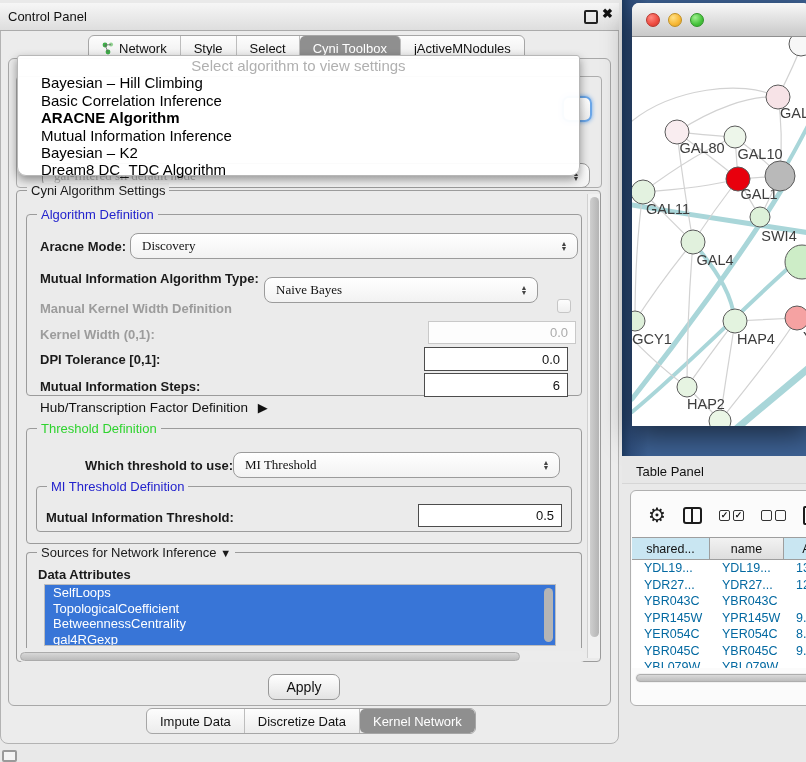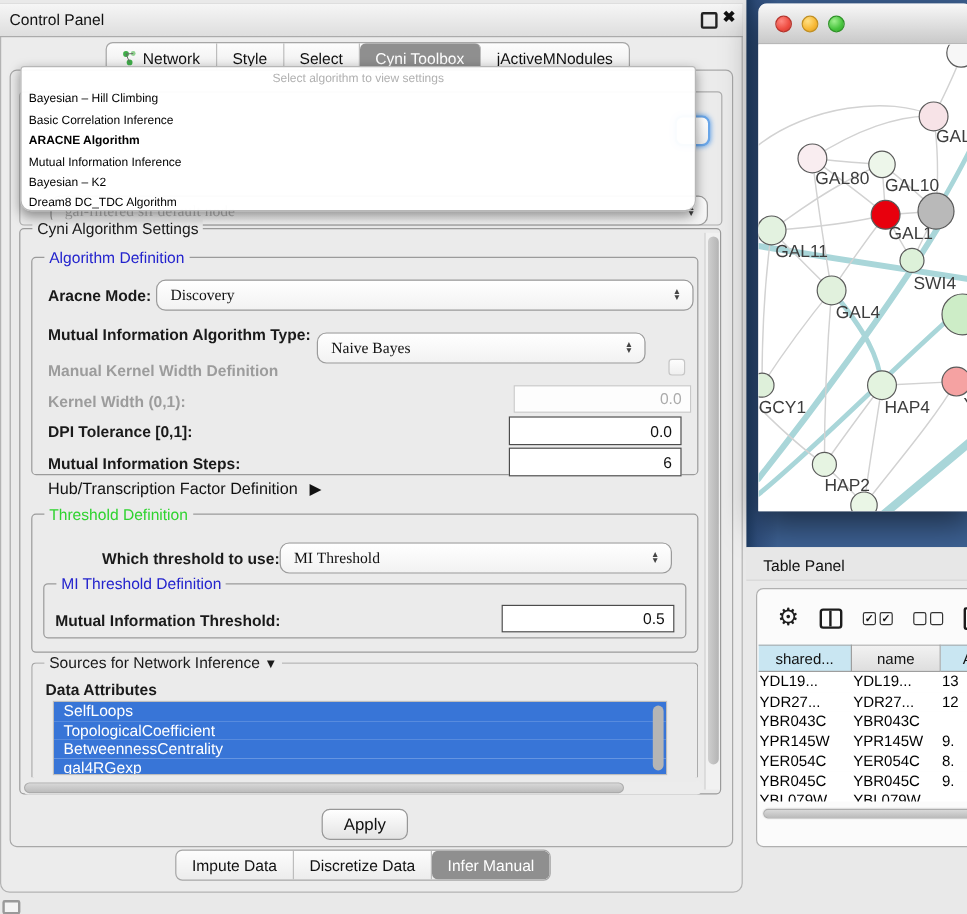--- a/index.html
+++ b/index.html
@@ -49,23 +49,23 @@
       display:flex;align-items:center;font-size:13px;color:#111;box-sizing:border-box;
       padding-left:11px;}
   .combo .val{flex:1;font-family:Liberation Serif, serif;}
   .combo .stepper{width:18px;display:flex;flex-direction:column;align-items:center;
       line-height:5px;color:#444;font-size:7px;padding-right:4px;}
 
   
   .popup{left:17px;top:55px;width:563px;height:121px;background:rgba(255,255,255,0.96);
       border:1px solid #b7b7b7;border-radius:3px 3px 9px 9px;
       box-shadow:0 4px 10px rgba(0,0,0,0.4);box-sizing:border-box;z-index:30;
-      font-size:10px;line-height:17.4px;padding-top:1px;}
+      font-size:15px;line-height:17.4px;padding-top:1px;}
   .popup .ph{color:#b0b0b0;text-align:center;}
-  .popup .item{padding-left:6px;color:#000;}
+  .popup .item{padding-left:23px;color:#000;}
   .popup .item.sel{font-weight:bold;}
 
   
   .fs{border:1px solid #9b9b9b;border-radius:4px;box-sizing:border-box;}
   .fs-legend{position:absolute;top:-8px;left:10px;background:#ebebeb;padding:0 4px;
       font-size:13px;white-space:nowrap;}
   .leg-black{color:#1a1a1a;}
   .leg-blue{color:#2323cd;}
   .leg-green{color:#2fd32f;}
 
@@ -131,21 +131,21 @@
       font-size:9px;line-height:9px;color:#111;text-align:center;font-weight:bold;}
   .doc-icon{width:15px;height:19px;border:2px solid #1c1c1c;border-radius:2px 6px 2px 2px;box-sizing:border-box;}
 
   .tbl{left:1px;top:46px;width:198px;height:131px;overflow:hidden;font-size:12.5px;}
   .thead{display:flex;height:23px;}
   .th{border-right:1px solid #9e9e9e;border-top:1px solid #9e9e9e;border-bottom:1px solid #9e9e9e;
       display:flex;align-items:center;justify-content:center;box-sizing:border-box;color:#111;}
   .th.blue{background:#c9e6f2;}
   .th.gray{background:linear-gradient(#f2f2f2,#dedede);}
   .trow{display:flex;height:16.5px;align-items:center;background:#fff;}
-  .tcell{padding-left:1px;box-sizing:border-box;color:#000000;white-space:nowrap;overflow:hidden;}
+  .tcell{padding-left:12px;box-sizing:border-box;color:#0369a1;white-space:nowrap;overflow:hidden;}
   .c1{width:78px;}.c2{width:74px;}.c3{flex:1;}
   .tp-hscroll{left:4px;top:182px;width:192px;height:10px;background:#f0f0f0;border-radius:5px;}
   .tp-hscroll .thumb{position:absolute;left:1px;top:1px;width:188px;height:8px;border-radius:4px;
       background:linear-gradient(#d9d9d9,#bdbdbd);border:1px solid #adadad;box-sizing:border-box;}
 
   .corner-icon{left:2px;top:750px;width:15px;height:12px;border:2px solid #9a9a9a;border-radius:2px;box-sizing:border-box;background:#f4f4f4;}
 
   svg text{font-family:"Liberation Sans", sans-serif;}
 </style>
 </head>
@@ -293,21 +293,21 @@
 <div class="abs apply-btn">Apply</div>
 
 <div class="abs tabbar" id="bottom-tabs">
     <div class="tab">
       <span>Impute Data</span>
     </div>
     <div class="tab">
       <span>Discretize Data</span>
     </div>
     <div class="tab sel">
-      <span>Infer Manual</span>
+      <span>Kernel Network</span>
     </div>
   </div>
 
 <div class="abs desktop"></div>
 
 <div class="abs netwin">
   <div class="abs netwin-titlebar"></div>
   <div class="abs tl red"></div>
   <div class="abs tl yellow"></div>
   <div class="abs tl green"></div>

